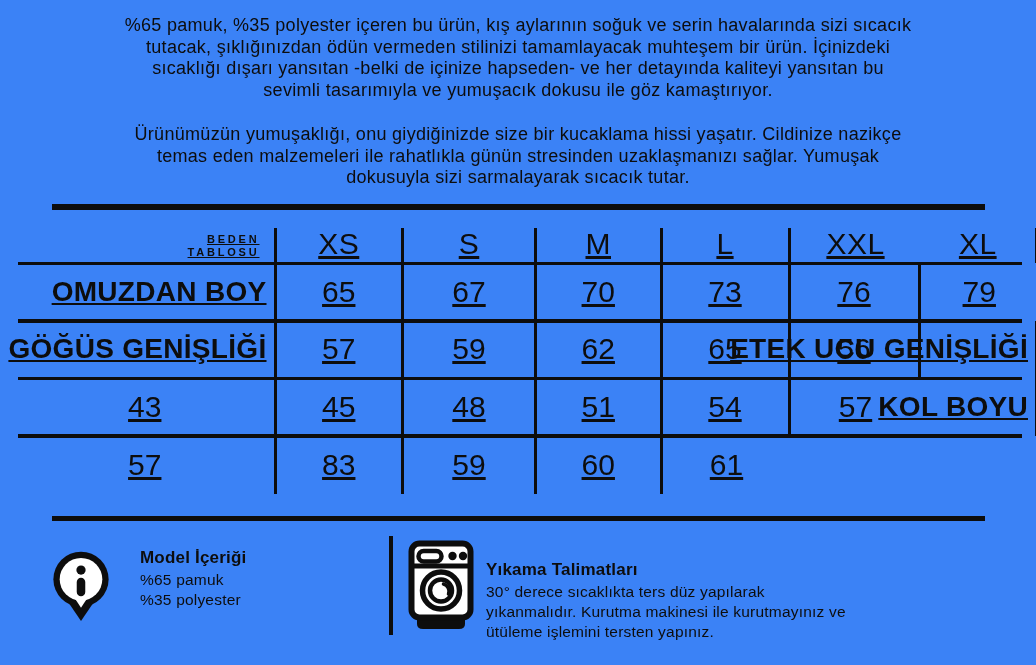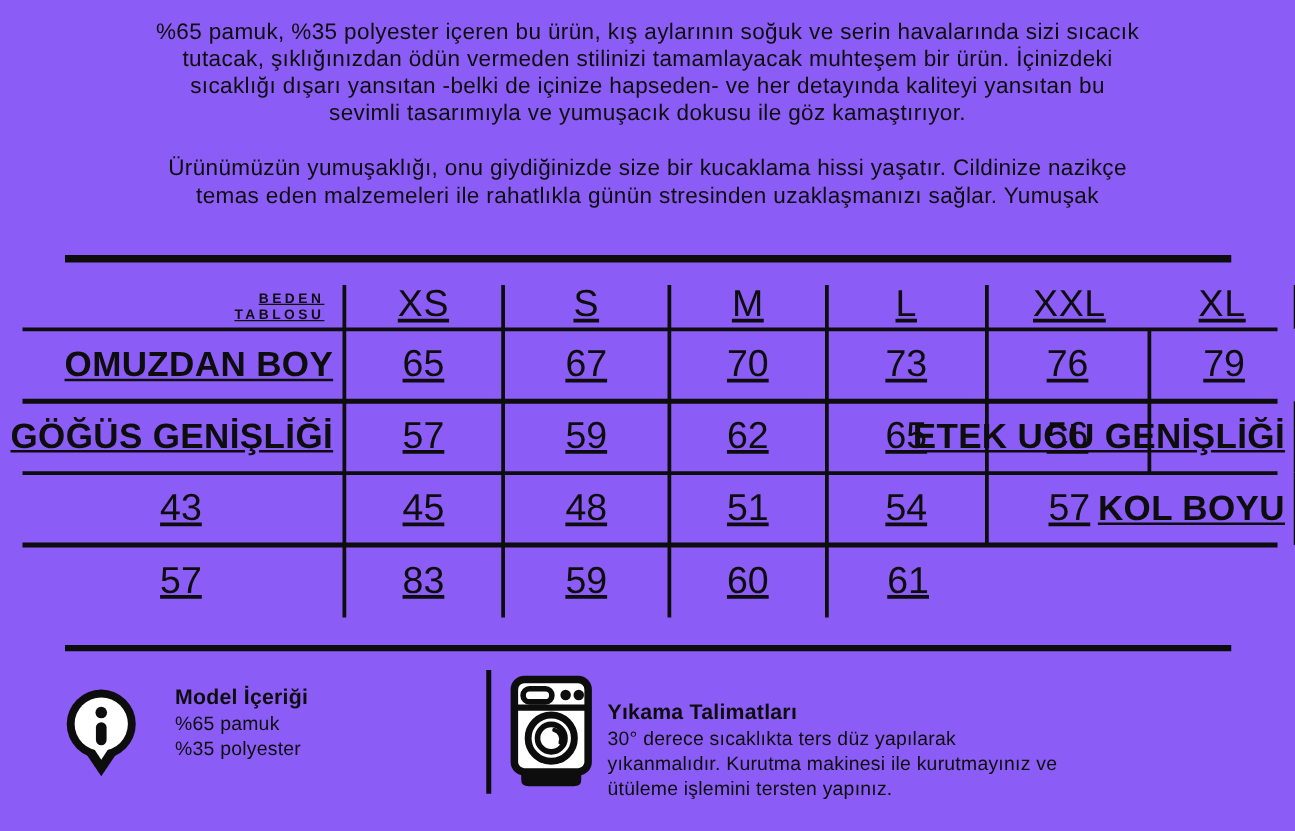--- a/index.html
+++ b/index.html
@@ -1,21 +1,21 @@
 <!DOCTYPE html>
 <html><head>
 <meta charset="utf-8">
 <style>
   * { box-sizing: border-box; margin: 0; padding: 0; }
   html, body { background: #ffffff; }
   .sheet {
     position: relative;
     width: 1036px;
     height: 665px;
-    background: #8b5cf6;
+    background: #3b82f6;
     color: #0d0d0d;
     font-family: "Liberation Sans", sans-serif;
     overflow: hidden;
     padding-left: 17px;
   }
 
   
   .intro {
     position: absolute;
     top: 15px;
@@ -95,20 +95,21 @@
   <div class="intro" id="intro">
       <div class="para">
         <div class="line">%65 pamuk, %35 polyester içeren bu ürün, kış aylarının soğuk ve serin havalarında sizi sıcacık</div>
         <div class="line">tutacak, şıklığınızdan ödün vermeden stilinizi tamamlayacak muhteşem bir ürün. İçinizdeki</div>
         <div class="line">sıcaklığı dışarı yansıtan -belki de içinize hapseden- ve her detayında kaliteyi yansıtan bu</div>
         <div class="line">sevimli tasarımıyla ve yumuşacık dokusu ile göz kamaştırıyor.</div>
       </div>
       <div class="para">
         <div class="line">Ürünümüzün yumuşaklığı, onu giydiğinizde size bir kucaklama hissi yaşatır. Cildinize nazikçe</div>
         <div class="line">temas eden malzemeleri ile rahatlıkla günün stresinden uzaklaşmanızı sağlar. Yumuşak</div>
+        <div class="line">dokusuyla sizi sarmalayarak sıcacık tutar.</div>
       </div>
     </div>
 
   <div class="rule-top"></div>
   <div class="hline hline-1"></div>
   <div class="hline hline-2"></div>
   <div class="hline hline-3"></div>
   <div class="hline hline-4"></div>
 
   <div class="size-grid" id="size-grid">

